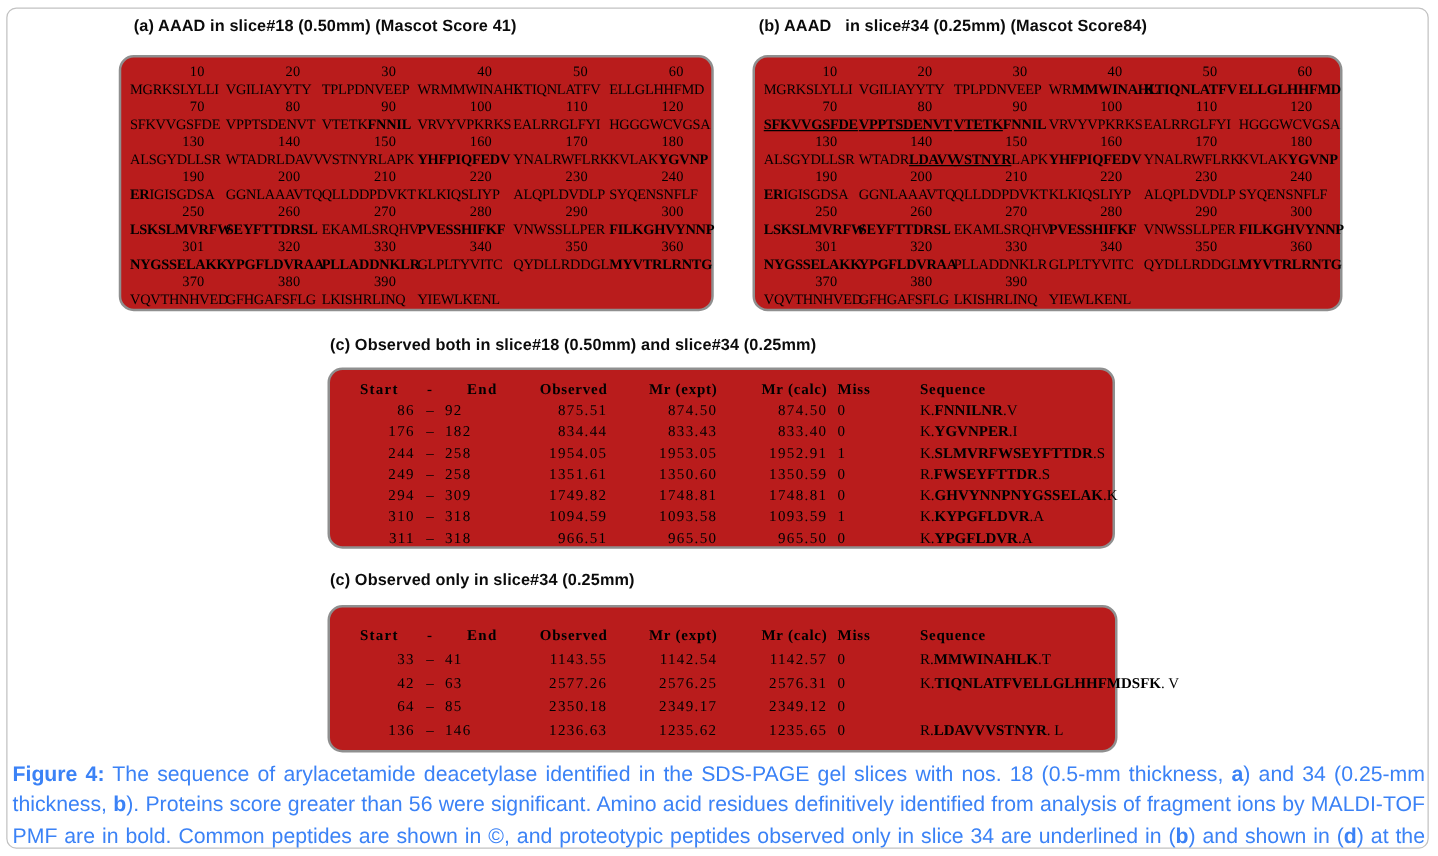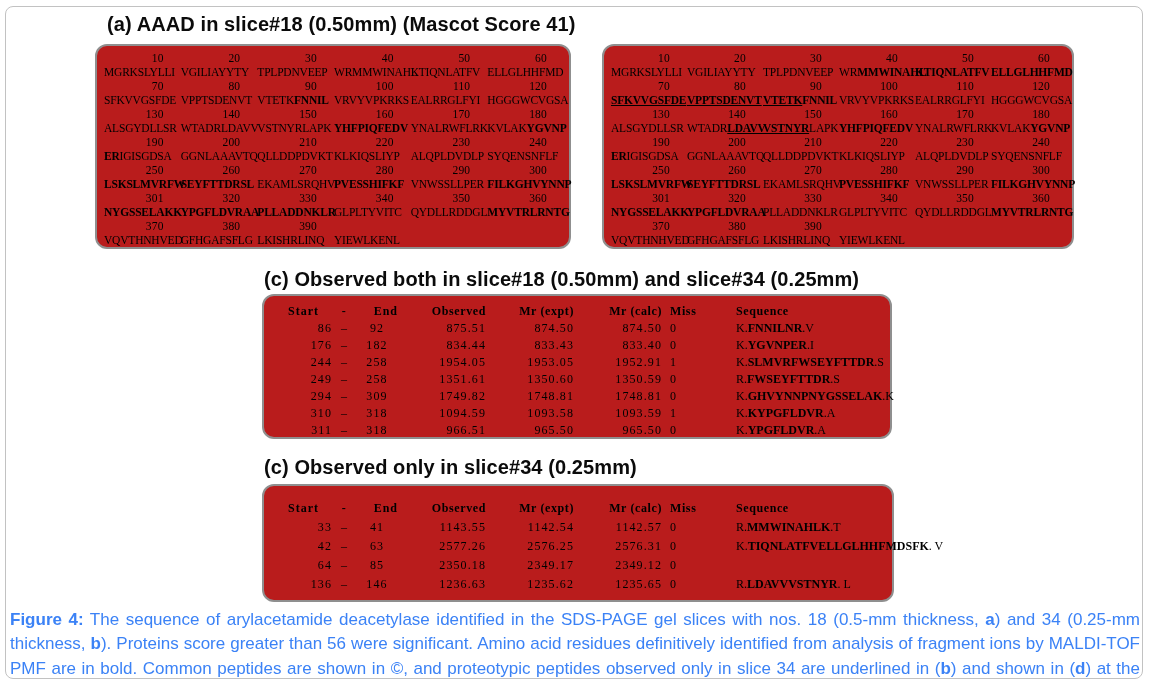--- a/index.html
+++ b/index.html
@@ -6,21 +6,21 @@
   .figure{
     position:relative;width:1150px;height:685px;background:#fff;
     font-family:"Liberation Serif",serif;color:#000;overflow:hidden;
   }
   .outer-frame{
     position:absolute;left:5px;top:6px;width:1136px;height:671px;
     border:1px solid #c2c2c2;border-radius:8px;pointer-events:none;
   }
   .panel-title{
     position:absolute;font-family:"Liberation Sans",sans-serif;
-    font-weight:bold;font-size:20px;color:#0b0b0b;white-space:pre;letter-spacing:.1px;
+    font-weight:bold;font-size:13px;color:#0b0b0b;white-space:pre;letter-spacing:.1px;
   }
   .round-box{
     position:absolute;border:2.5px solid #8f8f8f;border-radius:12px;background:#b91c1c;
     box-sizing:border-box;
   }
   
   .seq-box{padding:6px 5px 0 7px;}
   .seq-row{display:grid;grid-template-columns:repeat(6,1fr);}
   .seq-cell{min-width:0;}
   .num{
@@ -36,21 +36,21 @@
   .tbl{box-sizing:border-box;font-size:12px;}
   .tbl-c{padding:7px 0 0 20px;}
   .tbl-d{padding:13px 0 0 20px;}
   .trow{display:grid;grid-template-columns:48px 24px 46px 92px 88px 88px 54px auto;}
   .tbl-c .trow{line-height:17px;}
   .tbl-d .trow{line-height:19px;}
   .thead{font-weight:bold;letter-spacing:.6px;}
   .c-start{text-align:right;}
   .thead .c-start{text-align:left;padding-left:4px;letter-spacing:1px;}
   .c-dash{text-align:center;}
-  .c-end{text-align:center;padding-right:4px;}
+  .c-end{text-align:left;padding-right:4px;}
   .thead .c-end{text-align:right;letter-spacing:1px;}
   .c-obs,.c-expt,.c-calc{text-align:right;padding-right:8px;}
   .c-miss{text-align:left;}
   .c-seq{padding-left:12px;white-space:nowrap;}
   .numcell{letter-spacing:1.1px;}
   .seq-core{font-weight:bold;}
   
   .caption{
     position:absolute;left:10px;top:608px;width:1130px;
     font-family:"Liberation Sans",sans-serif;font-size:17px;line-height:1.44;
@@ -243,20 +243,21 @@
           <div class="num">&nbsp;</div>
           <div class="grp">&nbsp;</div>
         </div>
         <div class="seq-cell">
           <div class="num">&nbsp;</div>
           <div class="grp">&nbsp;</div>
         </div>
       </div>
     </div>
 
+  <div class="panel-title" style="left:607px;top:13px;">(b) AAAD   in slice#34 (0.25mm) (Mascot Score84)</div>
   <div class="round-box seq-box" style="left:602px;top:44px;width:472px;height:205px;">
       <div class="seq-row">
         <div class="seq-cell">
           <div class="num">10</div>
           <div class="grp"><span>MGRKSLYLLI</span></div>
         </div>
         <div class="seq-cell">
           <div class="num">20</div>
           <div class="grp"><span>VGILIAYYTY</span></div>
         </div>

